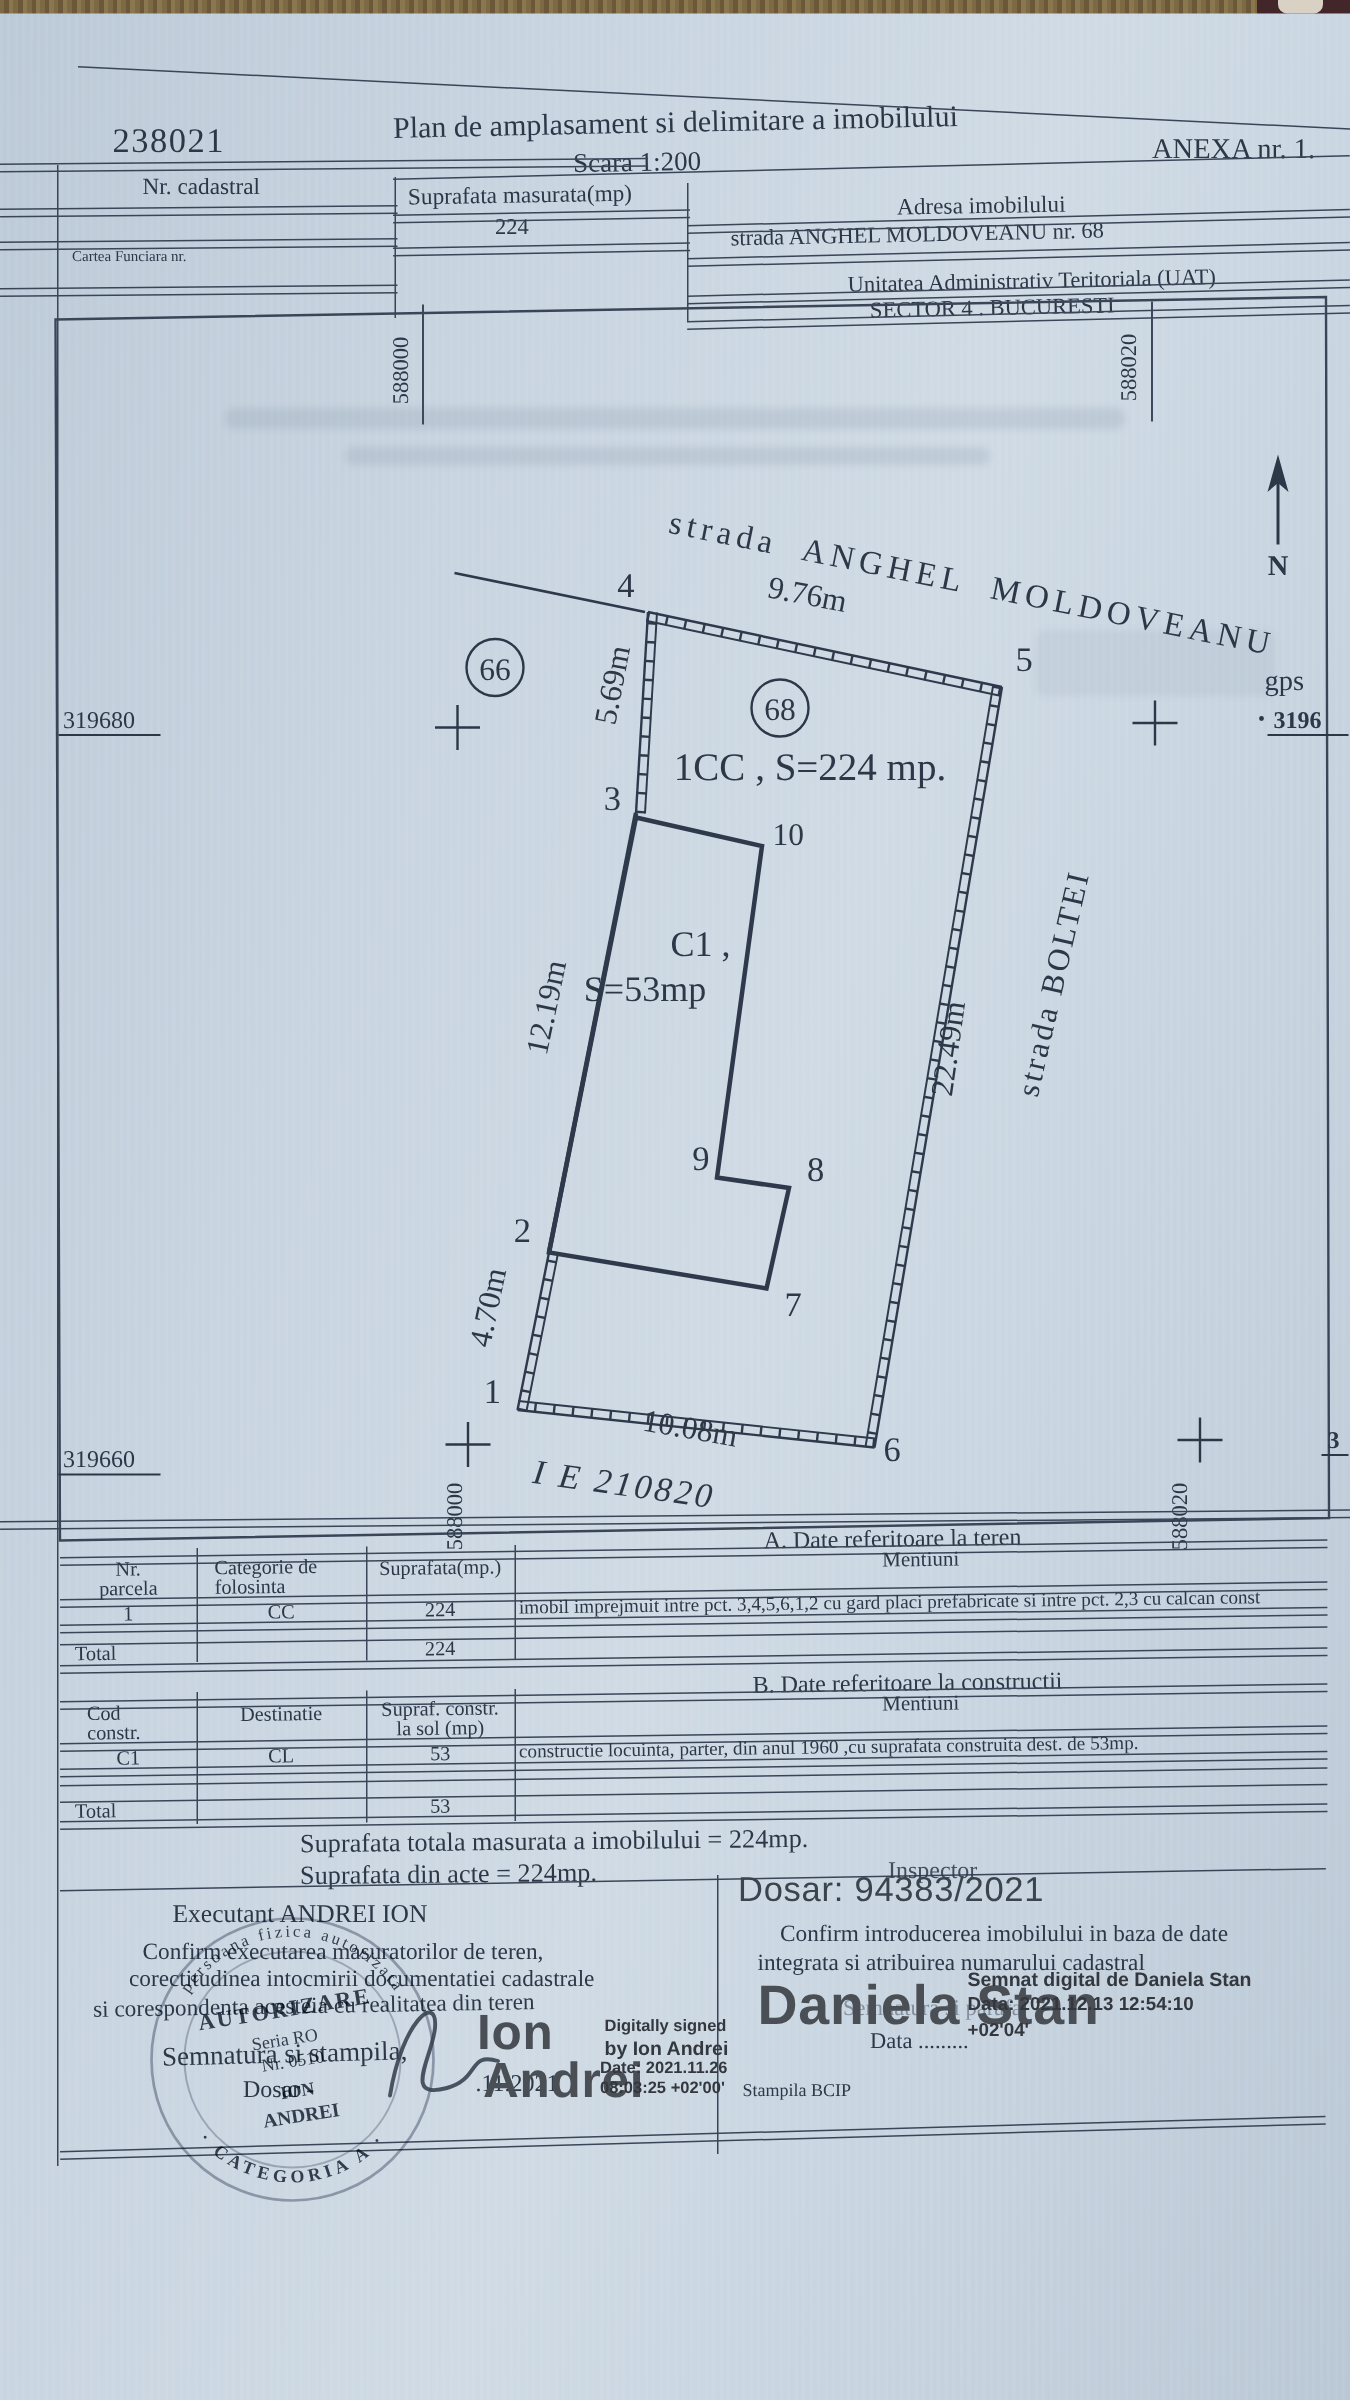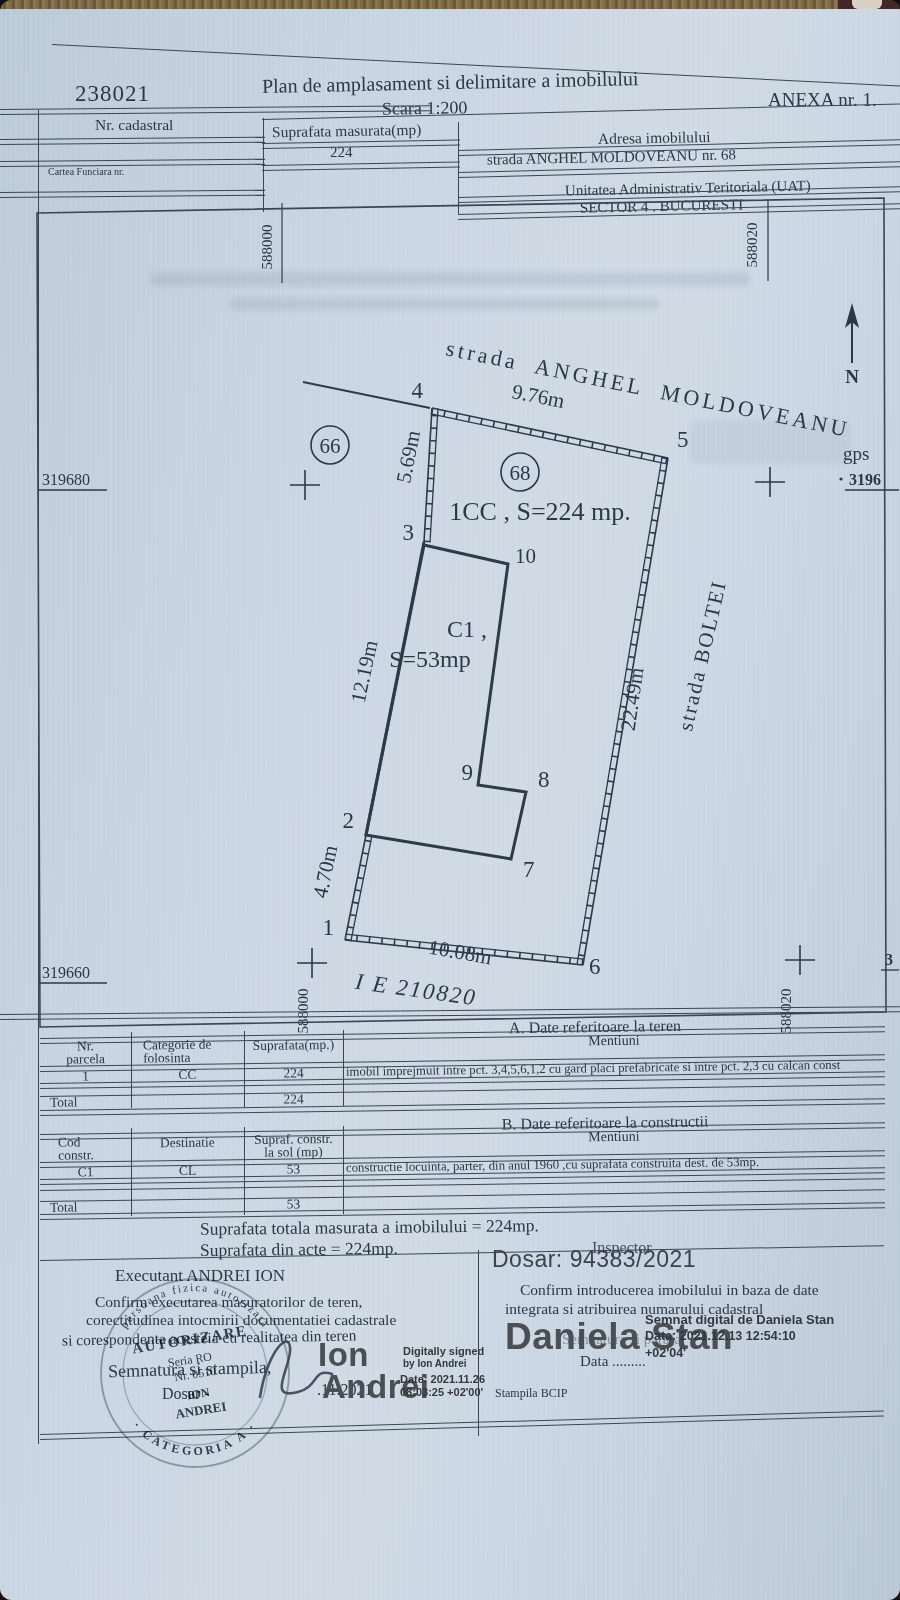--- a/index.html
+++ b/index.html
@@ -1,16 +1,16 @@
 <!DOCTYPE html>
 <html><head>
 <meta charset="utf-8">
 <style>
   html,body{margin:0;padding:0;background:#141210;}
-  #stage{position:relative;width:900px;height:1600px;overflow:hidden;background:#6e5d40;border-radius:12px;}
+  #stage{position:relative;width:900px;height:1600px;overflow:hidden;background:#6e5d40;}
   .abs{position:absolute;}
   .t{position:absolute;color:#2c3848;font-family:"Liberation Serif",serif;white-space:nowrap;line-height:1.05;}
   .pre{white-space:pre-line;}
   .ln{position:absolute;background:#3a4658;height:1.3px;}
   .dln{position:absolute;height:4px;border-top:1.3px solid #3a4658;border-bottom:1.3px solid #3a4658;}
   .vln{position:absolute;width:1.3px;background:#3a4658;}
   .smudge{position:absolute;background:rgba(100,118,140,.15);filter:blur(2.5px);border-radius:6px;}
   .cell{position:absolute;text-align:center;color:#2c3848;font-family:"Liberation Serif",serif;}
   .digital{position:absolute;font-family:"Liberation Sans",sans-serif;color:#4a4f55;font-weight:bold;letter-spacing:.5px;white-space:nowrap;}
   .diginfo{position:absolute;font-family:"Liberation Sans",sans-serif;color:#34383e;font-weight:bold;white-space:nowrap;}
@@ -258,21 +258,21 @@
         </g>
       </svg>
 
       <svg class="abs" style="left:240px;top:1312px;" width="120" height="100" viewBox="0 0 120 100">
         <path d="M 20 85 C 28 35 52 16 50 40 C 48 60 28 88 58 80 C 80 74 72 56 92 62" fill="none" stroke="#36404f" stroke-width="2.6" stroke-linecap="round" opacity=".88"></path>
       </svg>
 
       <div class="digital" style="left:318px;top:1336px;font-size:33px;">Ion</div>
       <div class="digital" style="left:322px;top:1368px;font-size:33px;">Andrei</div>
       <div class="diginfo" style="left:403px;top:1345px;font-size:11px;">Digitally signed</div>
-      <div class="diginfo" style="left:403px;top:1358px;font-size:10px;">by Ion Andrei</div>
+      <div class="diginfo" style="left:403px;top:1358px;font-size:13px;">by Ion Andrei</div>
       <div class="diginfo" style="left:400px;top:1373px;font-size:11px;">Date: 2021.11.26</div>
       <div class="diginfo" style="left:400px;top:1386px;font-size:11px;">08:03:25 +02'00'</div>
 
       <div class="t" style="left:592px;top:1240px;font-size:16px;opacity:.85;">Inspector</div>
       <div class="digital" style="left:476px;top:1246px;font-size:23px;font-weight:normal;color:#3b434c;margin-left:16px;">Dosar: 94383/2021</div>
       <div class="t" style="left:520px;top:1282px;font-size:15.5px;">Confirm introducerea  imobilului in baza de date</div>
       <div class="t" style="left:505px;top:1301px;font-size:15.5px;">integrata si atribuirea numarului cadastral</div>
       <div class="t" style="left:562px;top:1332px;font-size:15px;opacity:.45;">Semnatura si parafa</div>
       <div class="digital" style="left:505px;top:1316px;font-size:37px;">Daniela Stan</div>
       <div class="diginfo" style="left:645px;top:1312px;font-size:13px;">Semnat digital de Daniela Stan</div>

